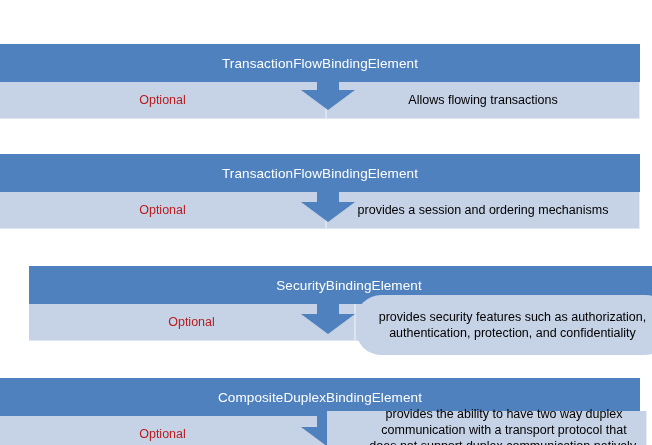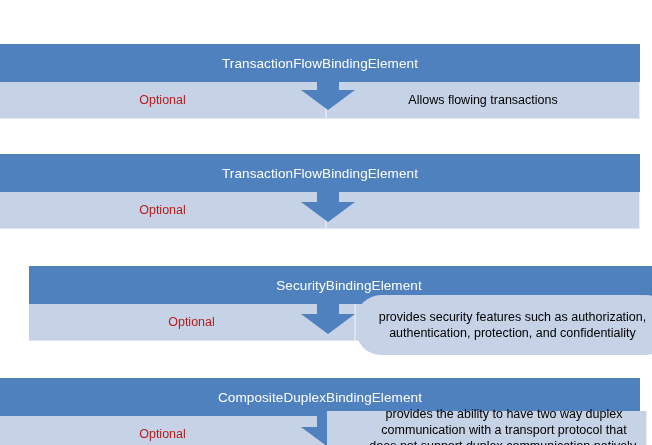--- a/index.html
+++ b/index.html
@@ -128,20 +128,21 @@
   <div class="arrow" style="top:73px;">
     <svg width="56" height="38" viewBox="0 0 56 38">
       <polygon points="17,0 39,0 39,17 55,17 28,37 1,17 17,17" fill="#4e81bd"></polygon>
     </svg>
   </div>
 
   <div class="stage" style="top:110px;">
     <div class="stage-header">TransactionFlowBindingElement</div>
     <div class="stage-row">
       <div class="cell-optional">Optional</div>
+      <div class="cell-desc">provides a session and ordering mechanisms</div>
     </div>
   </div>
 
   <div class="arrow" style="top:185px;">
     <svg width="56" height="38" viewBox="0 0 56 38">
       <polygon points="17,0 39,0 39,17 55,17 28,37 1,17 17,17" fill="#4e81bd"></polygon>
     </svg>
   </div>
 
   <div class="stage" style="top:222px;padding-left:29px;">

